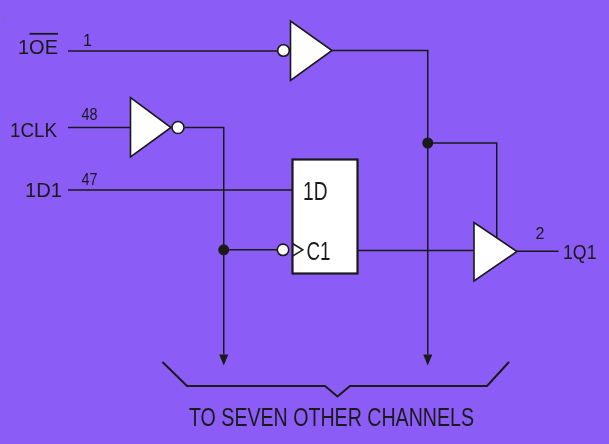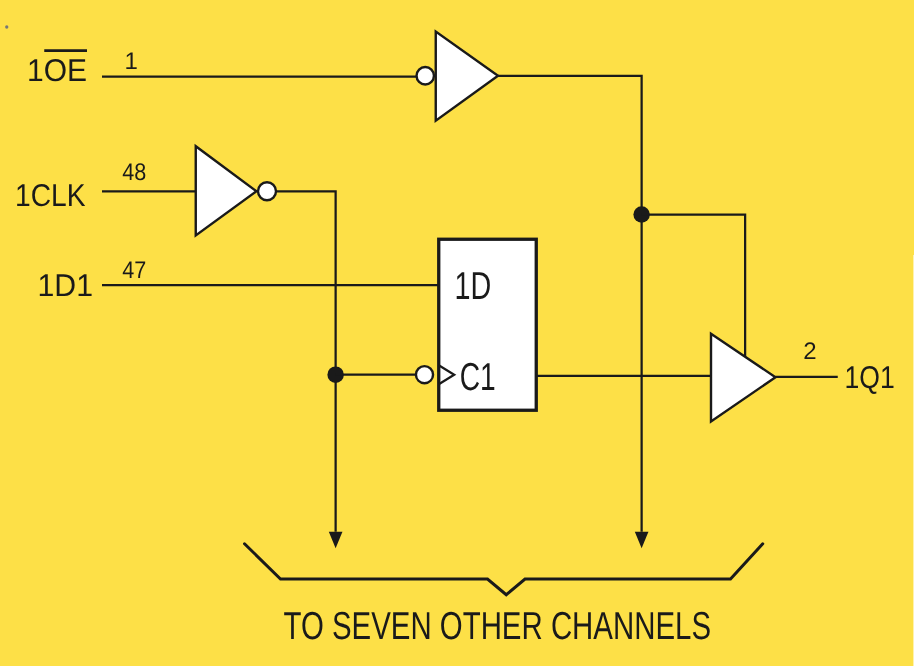--- a/index.html
+++ b/index.html
@@ -4,21 +4,21 @@
 <style>
   html, body {
     margin: 0;
     padding: 0;
     background: #ffffff;
   }
   .stage {
     position: relative;
     width: 609px;
     height: 444px;
-    background: #fde047;
+    background: #8b5cf6;
     overflow: hidden;
   }
   svg {
     display: block;
   }
   .sch-text {
     font-family: "Liberation Sans", "DejaVu Sans", sans-serif;
     fill: #1a1a1a;
   }
   .lbl  { font-size: 21px; }

